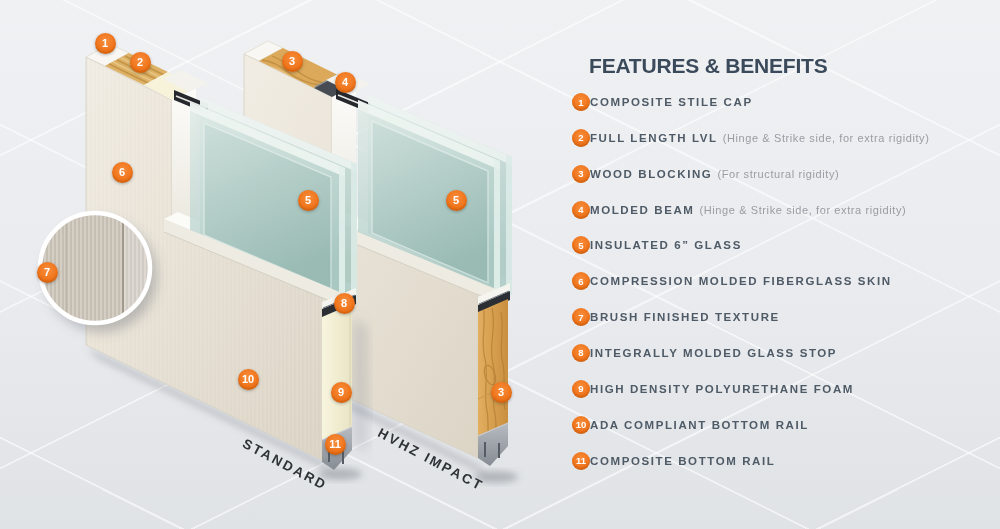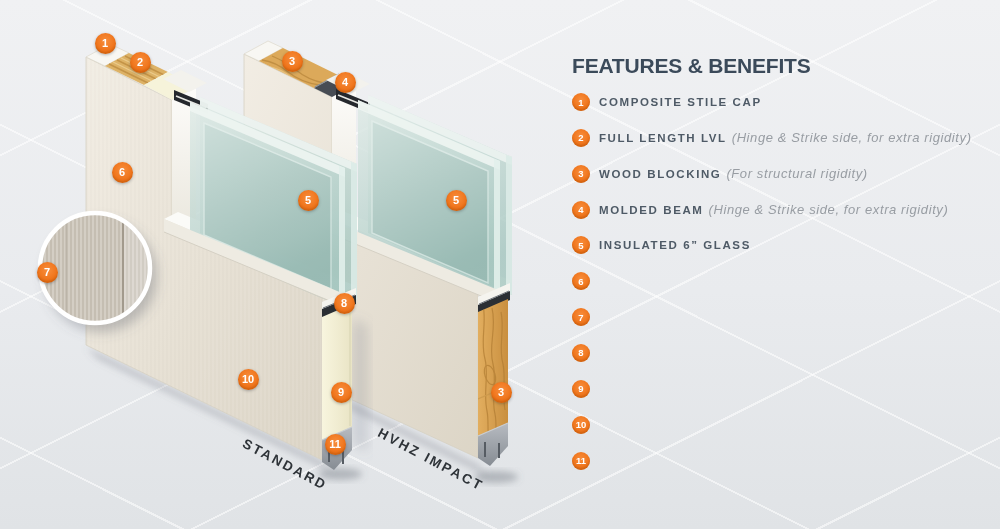--- a/index.html
+++ b/index.html
@@ -11,36 +11,36 @@
       repeating-linear-gradient(153.4deg, rgba(255,255,255,0) 0px, rgba(255,255,255,0) 138px, rgba(255,255,255,.55) 138px, rgba(255,255,255,.55) 140px),
       repeating-linear-gradient(206.6deg, rgba(255,255,255,0) 0px, rgba(255,255,255,0) 138px, rgba(255,255,255,.55) 138px, rgba(255,255,255,.55) 140px),
       linear-gradient(180deg,#f0f1f3 0%, #e9ebee 55%, #e0e3e6 100%);
   }
   .stage { position:absolute; inset:0; }
   svg.illustration { position:absolute; left:0; top:0; }
 
   
   .panel { position:absolute; left:572px; top:0; width:424px; height:529px; }
   .panel h1 {
-    position:absolute; left:0; top:54px;
+    position:absolute; left:17px; top:54px;
     font-size:21px; font-weight:bold; letter-spacing:-0.2px;
     color:var(--heading,#3b4a5a);
   }
   .feature-item {
     position:absolute; left:0; display:flex; align-items:center; height:18px; white-space:nowrap;
   }
   .badge {
     width:18px; height:18px; border-radius:50%; flex:0 0 18px;
     background: radial-gradient(circle at 50% 38%, #f78d3c 0%, var(--accent,#f0761d) 55%, #dd650d 100%);
     box-shadow: inset 0 -2px 2px rgba(168,74,0,.35);
     color:#fff; font-size:9.5px; font-weight:bold;
     display:flex; align-items:center; justify-content:center;
   }
-  .feature-text { margin-left:9px; font-size:11.5px; font-weight:bold; letter-spacing:1.6px; color:var(--item,#4e5a66); }
-  .feature-note { font-size:13px; font-weight:normal; font-style:italic; letter-spacing:0.6px; color:var(--note,#989da3); margin-left:5px; }
+  .feature-text { font-size:11.5px; font-weight:bold; letter-spacing:1.6px; color:var(--item,#4e5a66); }
+  .feature-note { font-size:11px; font-weight:normal; letter-spacing:0.6px; color:var(--note,#989da3); margin-left:5px; }
 
   
   .overlay { position:absolute; left:0; top:0; width:565px; height:529px; }
   .callout {
     position:absolute; width:21px; height:21px; border-radius:50%;
     background: radial-gradient(circle at 50% 38%, #f78d3c 0%, var(--accent,#f0761d) 55%, #dd650d 100%);
     box-shadow: 0 1px 3px rgba(40,44,52,.35), inset 0 -2px 2px rgba(168,74,0,.35);
     color:#fff; font-size:11px; font-weight:bold;
     display:flex; align-items:center; justify-content:center;
   }
@@ -324,52 +324,58 @@
             <span>5</span>
           </span>
     <span class="feature-text">INSULATED 6” GLASS</span>
 
   </div>
 
   <div class="feature-item" style="top: 272.25px;">
     <span class="badge">
             <span>6</span>
           </span>
+    <span class="feature-text">COMPRESSION MOLDED FIBERGLASS SKIN</span>
 
   </div>
 
   <div class="feature-item" style="top: 308.1px;">
     <span class="badge">
             <span>7</span>
           </span>
+    <span class="feature-text">BRUSH FINISHED TEXTURE</span>
 
   </div>
 
   <div class="feature-item" style="top: 343.95px;">
     <span class="badge">
             <span>8</span>
           </span>
+    <span class="feature-text">INTEGRALLY MOLDED GLASS STOP</span>
 
   </div>
 
   <div class="feature-item" style="top: 379.8px;">
     <span class="badge">
             <span>9</span>
           </span>
+    <span class="feature-text">HIGH DENSITY POLYURETHANE FOAM</span>
 
   </div>
 
   <div class="feature-item" style="top: 415.65px;">
     <span class="badge">
             <span>10</span>
           </span>
+    <span class="feature-text">ADA COMPLIANT BOTTOM RAIL</span>
 
   </div>
 
   <div class="feature-item" style="top: 451.5px;">
     <span class="badge">
             <span>11</span>
           </span>
+    <span class="feature-text">COMPOSITE BOTTOM RAIL</span>
 
   </div>
 </div>
   </div>
 </div>
 
 </body></html>

